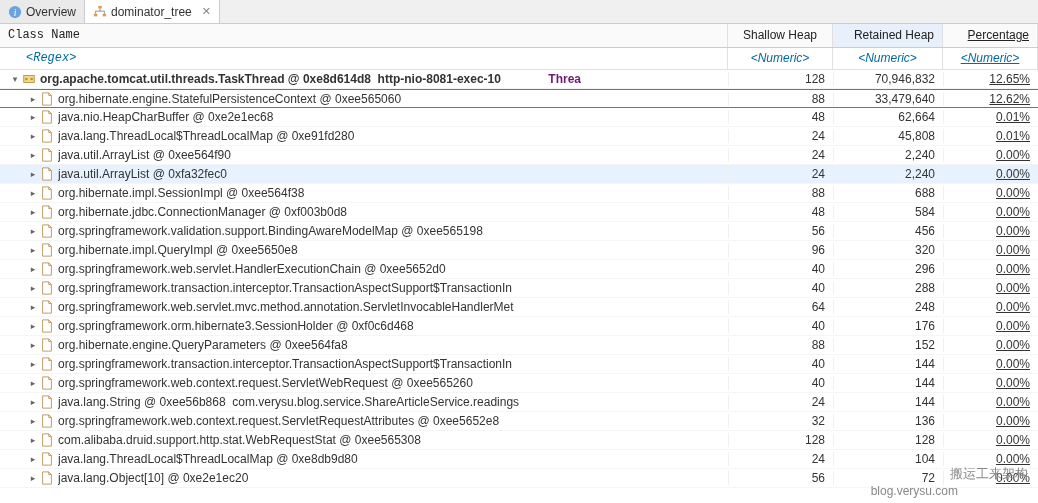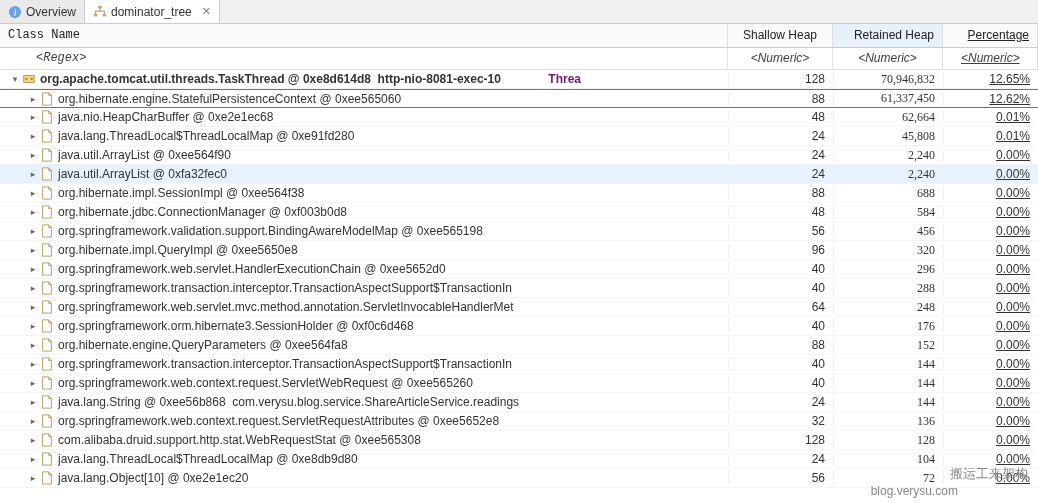--- a/index.html
+++ b/index.html
@@ -14,32 +14,32 @@
     .header-row { display: flex; background: #fafafa; border-bottom: 1px solid #ccc; height: 24px; }
     .header-cell { padding: 4px 8px; border-right: 1px solid #e0e0e0; font-weight: normal; color: #222; }
     .col-name { flex: 1; min-width: 560px; font-family: Liberation Mono, monospace; }
     .col-shallow { width: 105px; text-align: center; }
     .col-retained { width: 110px; text-align: right; }
     .col-percent { width: 95px; text-align: right; text-decoration: underline; }
     
     .header-cell.active { background: #e8f0fb; }
     
     .filter-row { display: flex; border-bottom: 1px solid #e0e0e0; height: 22px; }
-    .filter-cell { padding: 3px 18px; border-right: 1px solid #e0e0e0; color: #404040; font-style: italic; }
+    .filter-cell { padding: 3px 8px; border-right: 1px solid #e0e0e0; color: #0369a1; font-style: italic; }
     .filter-cell.col-shallow, .filter-cell.col-retained, .filter-cell.col-percent { text-align: center; }
     
     .tree { }
     .tree-row { display: flex; border-bottom: 1px solid #f5f5f5; height: 19px; align-items: center; }
     .tree-row.selected { background: #e8f2ff; }
     .tree-row.redbox { border: 1px solid #d05030; border-left: none; border-right: none; }
     
     .name-cell { flex: 1; min-width: 560px; display: flex; align-items: center; padding-right: 8px; overflow: hidden; white-space: nowrap; }
     .num-cell { border-left: 1px solid #f0f0f0; text-align: right; padding-right: 8px; }
     .num-cell.col-shallow { width: 105px; }
-    .num-cell.col-retained { width: 110px; font-family: Liberation Serif, serif; }
+    .num-cell.col-retained { width: 110px; }
     .num-cell.col-percent { width: 95px; }
     
     .indent { display: inline-block; }
     .expander { width: 14px; display: inline-flex; justify-content: center; color: #666; font-size: 9px; cursor: pointer; }
     .file-icon { width: 14px; height: 14px; margin-right: 4px; display: inline-flex; }
     .file-icon svg { width: 14px; height: 14px; }
     .text { overflow: hidden; text-overflow: ellipsis; }
     .bold { font-weight: bold; }
     .thread-label { color: #701a75; margin-left: 44px; }
     
@@ -114,21 +114,21 @@
         <span class="expander">▸</span>
         <span class="file-icon">
           <svg viewBox="0 0 16 16">
             <path d="M3 1 L10 1 L13 4 L13 15 L3 15 Z" fill="#fff" stroke="#b89050" stroke-width="1"></path>
             <path d="M10 1 L10 4 L13 4" fill="none" stroke="#b89050"></path>
           </svg>
         </span>
         <span class="text">org.hibernate.engine.StatefulPersistenceContext @ 0xee565060</span>
       </div>
       <div class="num-cell col-shallow">88</div>
-      <div class="num-cell col-retained">61,337,450</div>
+      <div class="num-cell col-retained">33,479,640</div>
       <div class="num-cell col-percent">12.62%</div>
     </div>
     <div class="tree-row">
       <div class="name-cell">
         <span class="indent" style="width: 26px;"></span>
         <span class="expander">▸</span>
         <span class="file-icon">
           <svg viewBox="0 0 16 16">
             <path d="M3 1 L10 1 L13 4 L13 15 L3 15 Z" fill="#fff" stroke="#b89050" stroke-width="1"></path>
             <path d="M10 1 L10 4 L13 4" fill="none" stroke="#b89050"></path>

